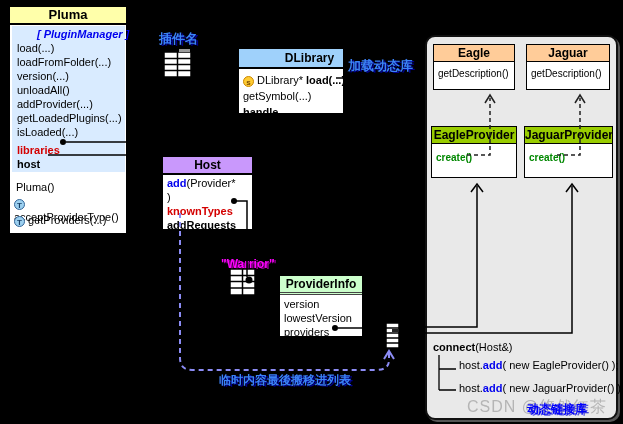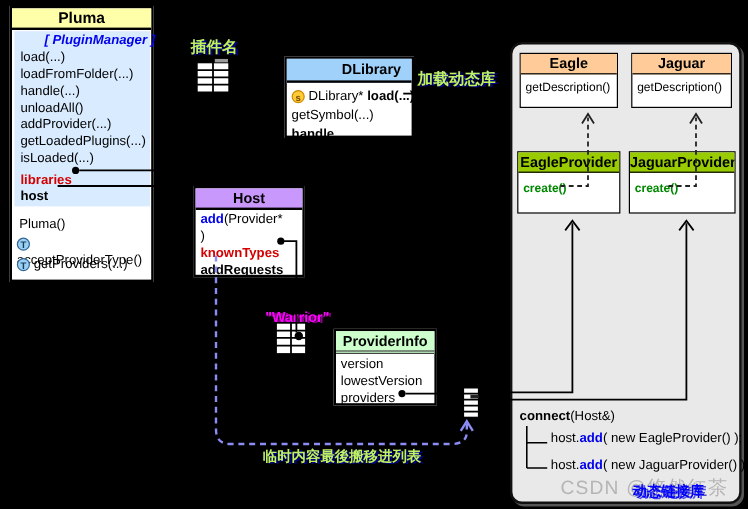--- a/index.html
+++ b/index.html
@@ -7,21 +7,21 @@
          font-family:Liberation Sans, sans-serif;}
   .abs{position:absolute;}
   .box{position:absolute;background:#fff;border:2px solid #000;box-sizing:border-box;}
   .hdr{text-align:center;font-weight:bold;font-size:12px;border-bottom:2px solid #000;
        line-height:16px;height:16px;overflow:hidden;}
   .row{font-size:11px;line-height:14px;padding-left:4px;white-space:nowrap;color:#000;}
   .bold{font-weight:bold;}
   .blue{color:#0000ee;}
   .red{color:#d40000;}
   .green{color:#008800;}
-  .lbl-blue{position:absolute;color:#bef264;font-weight:bold;font-size:13px;white-space:nowrap;
+  .lbl-blue{position:absolute;color:#3b82f6;font-weight:bold;font-size:13px;white-space:nowrap;
             text-shadow:2px 1px 0 rgba(0,0,220,.65);}
   .lbl-magenta{position:absolute;color:#ff00ff;font-weight:bold;font-size:12px;white-space:nowrap;
             text-shadow:2px 1px 0 rgba(230,0,230,.6);}
   .circle-ic{display:inline-block;width:11px;height:11px;border-radius:50%;text-align:center;
             font-size:8px;font-weight:bold;line-height:11px;vertical-align:middle;box-sizing:border-box;}
   .t-ic{background:#9cd0f0;border:1px solid #336699;color:#173f66;}
   .s-ic{background:#ffcc33;border:1px solid #cc8800;color:#7a4a00;}
   #svg-overlay{position:absolute;left:0;top:0;z-index:50;pointer-events:none;}
   .wm{position:absolute;color:#b5b5b5;font-size:16px;letter-spacing:1px;z-index:70;white-space:nowrap;}
   .wm-blue{position:absolute;color:#0000fe;font-weight:bold;font-size:12px;z-index:75;white-space:nowrap;
@@ -31,21 +31,21 @@
 <body>
 
 <div id="stage">
 
   <div class="box" id="pluma" style="left:8px;top:5px;width:120px;height:230px;">
     <div class="hdr" style="background:#ffffaa;font-size:13px;">Pluma</div>
     <div class="abs" style="left:2px;top:19px;width:112px;height:145px;background:#d9ebff;padding:1px 0 0 1px;">
       <div class="row bold blue" style="text-align:right;font-style:italic;padding-right:1px;margin-left:20px;">[ PluginManager ]</div>
       <div class="row">load(...)</div>
       <div class="row">loadFromFolder(...)</div>
-      <div class="row">handle(...)</div>
+      <div class="row">version(...)</div>
       <div class="row">unloadAll()</div>
       <div class="row">addProvider(...)</div>
       <div class="row">getLoadedPlugins(...)</div>
       <div class="row">isLoaded(...)</div>
       <div class="row bold red" style="margin-top:4px;">libraries</div>
       <div class="row bold">host</div>
     </div>
     <div class="row" style="position:absolute;left:2px;top:173px;">Pluma()</div>
     <div class="abs" style="left:4px;top:189px;width:110px;font-size:11px;line-height:14px;">
       <span class="circle-ic t-ic">T</span>

